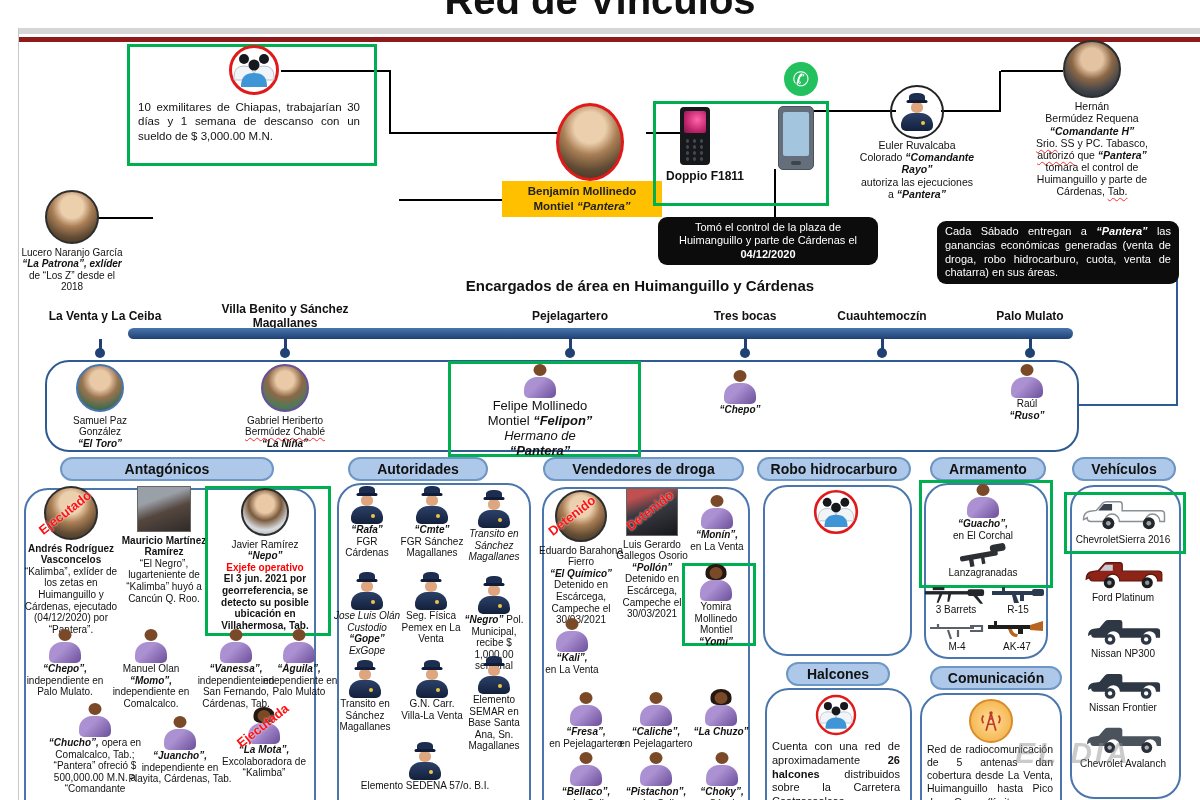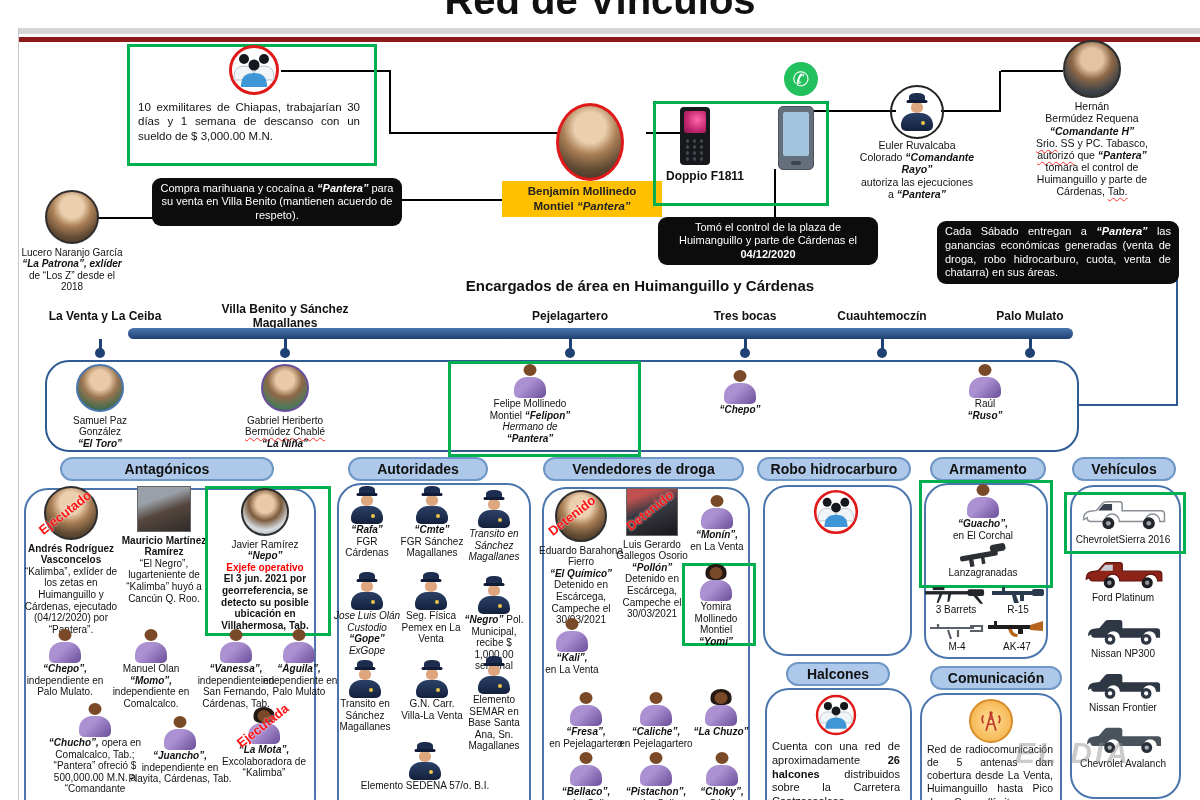--- a/index.html
+++ b/index.html
@@ -100,23 +100,20 @@
         <circle cx="16" cy="15" r="5" fill="#15181c"></circle>
         <path d="M6 33 q0 -11 10 -11 q10 0 10 11 v3 h-20z" fill="#f2f5f8" stroke="#b9c2cc"></path>
         <circle cx="36" cy="15" r="5" fill="#15181c"></circle>
         <path d="M26 33 q0 -11 10 -11 q10 0 10 11 v3 h-20z" fill="#f2f5f8" stroke="#b9c2cc"></path>
         <circle cx="26" cy="21" r="5.5" fill="#15181c"></circle>
         <path d="M13 42 q0 -13 13 -13 q13 0 13 13 v1 h-26z" fill="#3f96d6"></path>
       </svg>
   </div>
   <div class="jt" style="left:138px;top:100px;width:222px;font-size:11.5px">10 exmilitares de Chiapas, trabajarían 30 días y 1 semana de descanso con un sueldo de $ 3,000.00 M.N.</div>
 
-  <div class="blk" style="left:152px;top:178px;width:234px">
-    <span>Compra marihuana y cocaína a </span><span class="bi">“Pantera”</span><span> para su venta en Villa Benito (mantienen acuerdo de respeto).</span>
-  </div>
 
   <div class="card" style="left:16px;top:190px;width:112px">
     <span class="photo" style="width:50px;height:50px"></span>
     <div>Lucero Naranjo García</div>
     <div class="bi">“La Patrona”, exlíder</div>
     <div>de “Los Z” desde el</div>
     <div>2018</div>
   </div>
 
   <div class="wa" style="left:784px;top:62px">✆</div>
@@ -208,32 +205,32 @@
     <div>Samuel Paz</div>
     <div>González</div>
     <div class="bi">“El Toro”</div>
   </div>
   <div class="card" style="left:240px;top:364px;width:90px">
     <span class="photo" style="width:44px;height:44px;border-color:#6a4f9a;background:radial-gradient(circle at 50% 32%,#e9c9a6 0 24%,#8d6847 46%,#4a7a5a 76%,#305040 100%)"></span>
     <div>Gabriel Heriberto</div>
     <div class="wavy">Bermúdez Chablé</div>
     <div class="bi">“La Niña”</div>
   </div>
-  <div class="card" style="left:460px;top:364px;width:140px;font-size:10px">
+  <div class="card" style="left:470px;top:364px;width:140px;font-size:13px">
     <span class="av"><i class="hd"></i><i class="bd"></i></span>
     <div>Felipe Mollinedo</div>
     <div><span>Montiel </span><span class="bi">“Felipon”</span></div>
     <div class="it">Hermano de</div>
     <div class="bi">“Pantera”</div>
   </div>
   <div class="card" style="left:708px;top:370px;width:64px">
     <span class="av"><i class="hd"></i><i class="bd"></i></span>
     <div class="bi">“Chepo”</div>
   </div>
-  <div class="card" style="left:953px;top:364px;width:64px">
+  <div class="card" style="left:995px;top:364px;width:64px">
     <span class="av"><i class="hd"></i><i class="bd"></i></span>
     <div>Raúl</div>
     <div class="bi">“Ruso”</div>
   </div>
 
   <div class="pill" style="left:60px;top:457px;width:210px">Antagónicos</div>
   <div class="pill" style="left:348px;top:457px;width:136px">Autoridades</div>
   <div class="pill" style="left:543px;top:457px;width:197px">Vendedores de droga</div>
   <div class="pill" style="left:757px;top:457px;width:150px">Robo hidrocarburo</div>
   <div class="pill" style="left:930px;top:457px;width:112px">Armamento</div>

